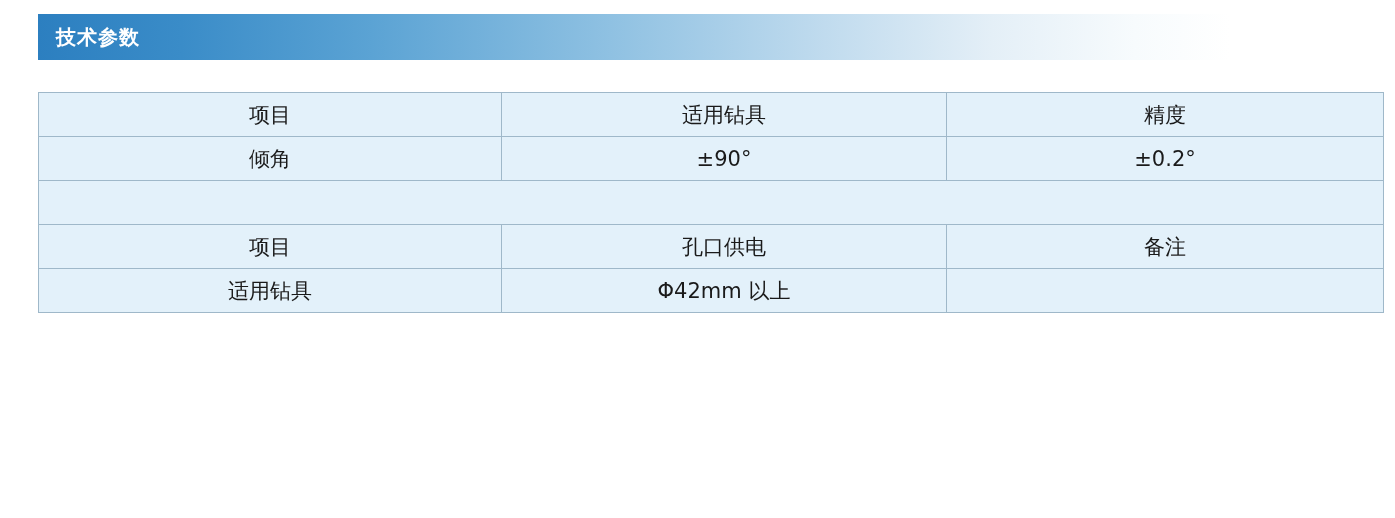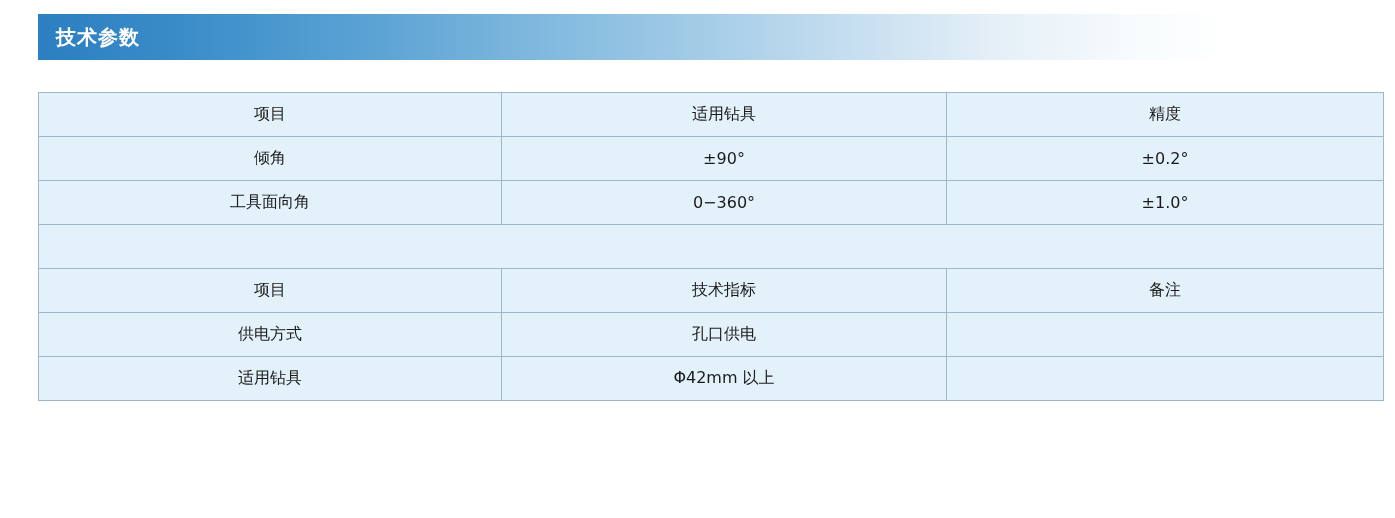--- a/index.html
+++ b/index.html
@@ -56,21 +56,21 @@
   table.spec {
     border-collapse: collapse;
     width: 100%;
     table-layout: fixed;
   }
   table.spec td {
     border: 1px solid #9fb8c9;
     height: 43px;
     text-align: center;
     vertical-align: middle;
-    font-size: 16px;
+    font-size: 21px;
     color: #1a1a1a;
     background: #e3f1fa;
     padding: 0 4px;
   }
   table.spec td.col1 { width: 454px; }
   table.spec td.col2 { width: 436px; }
   table.spec td.col3 { width: 428px; }
 
   td.spacer-cell {
     background: #e3f1fa;
@@ -93,36 +93,26 @@
         <td class="col1">项目</td>
         <td class="col2">适用钻具</td>
         <td class="col3">精度</td>
       </tr>
       <tr>
         <td class="col1">倾角</td>
         <td class="col2">±90°</td>
         <td class="col3">±0.2°</td>
       </tr>
       <tr>
-        <td class="col1">工具面向角</td>
-        <td class="col2">0−360°</td>
-        <td class="col3">±1.0°</td>
-      </tr>
-      <tr>
         <td class="spacer-cell" colspan="3"></td>
       </tr>
       <tr>
         <td class="col1">项目</td>
-        <td class="col2">技术指标</td>
+        <td class="col2">孔口供电</td>
         <td class="col3">备注</td>
-      </tr>
-      <tr>
-        <td class="col1">供电方式</td>
-        <td class="col2">孔口供电</td>
-        <td class="col3 blank"></td>
       </tr>
       <tr>
         <td class="col1">适用钻具</td>
         <td class="col2">Φ42mm 以上</td>
         <td class="col3 blank"></td>
       </tr>
     </tbody>
   </table>
 </div>
 

